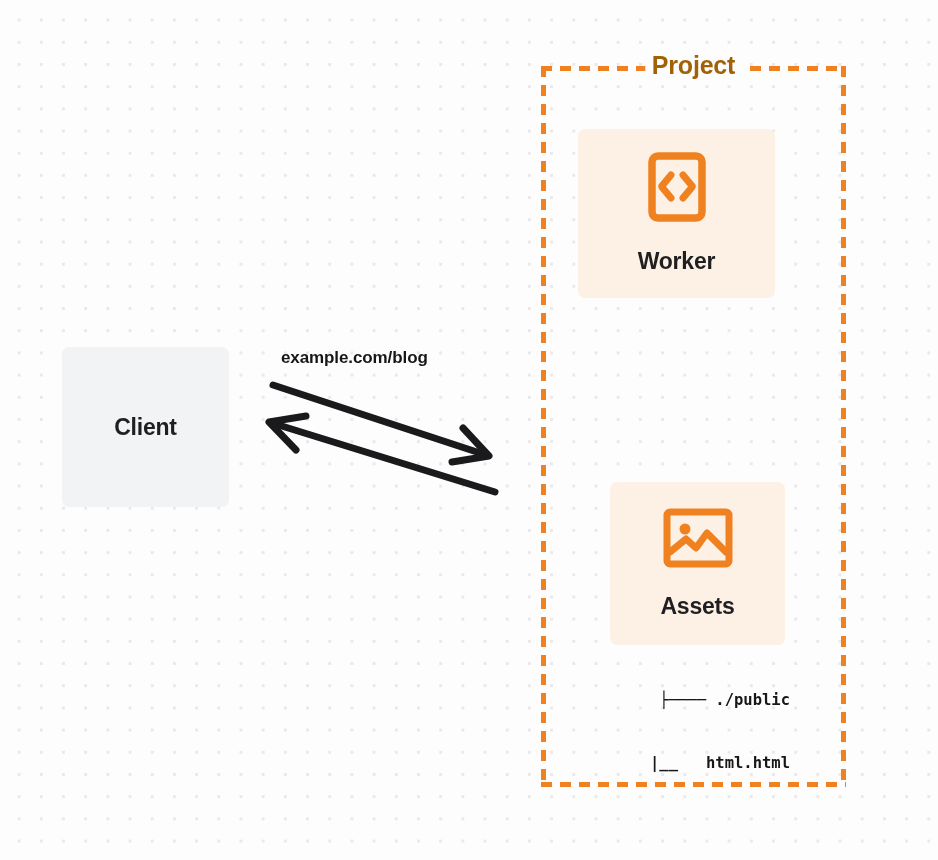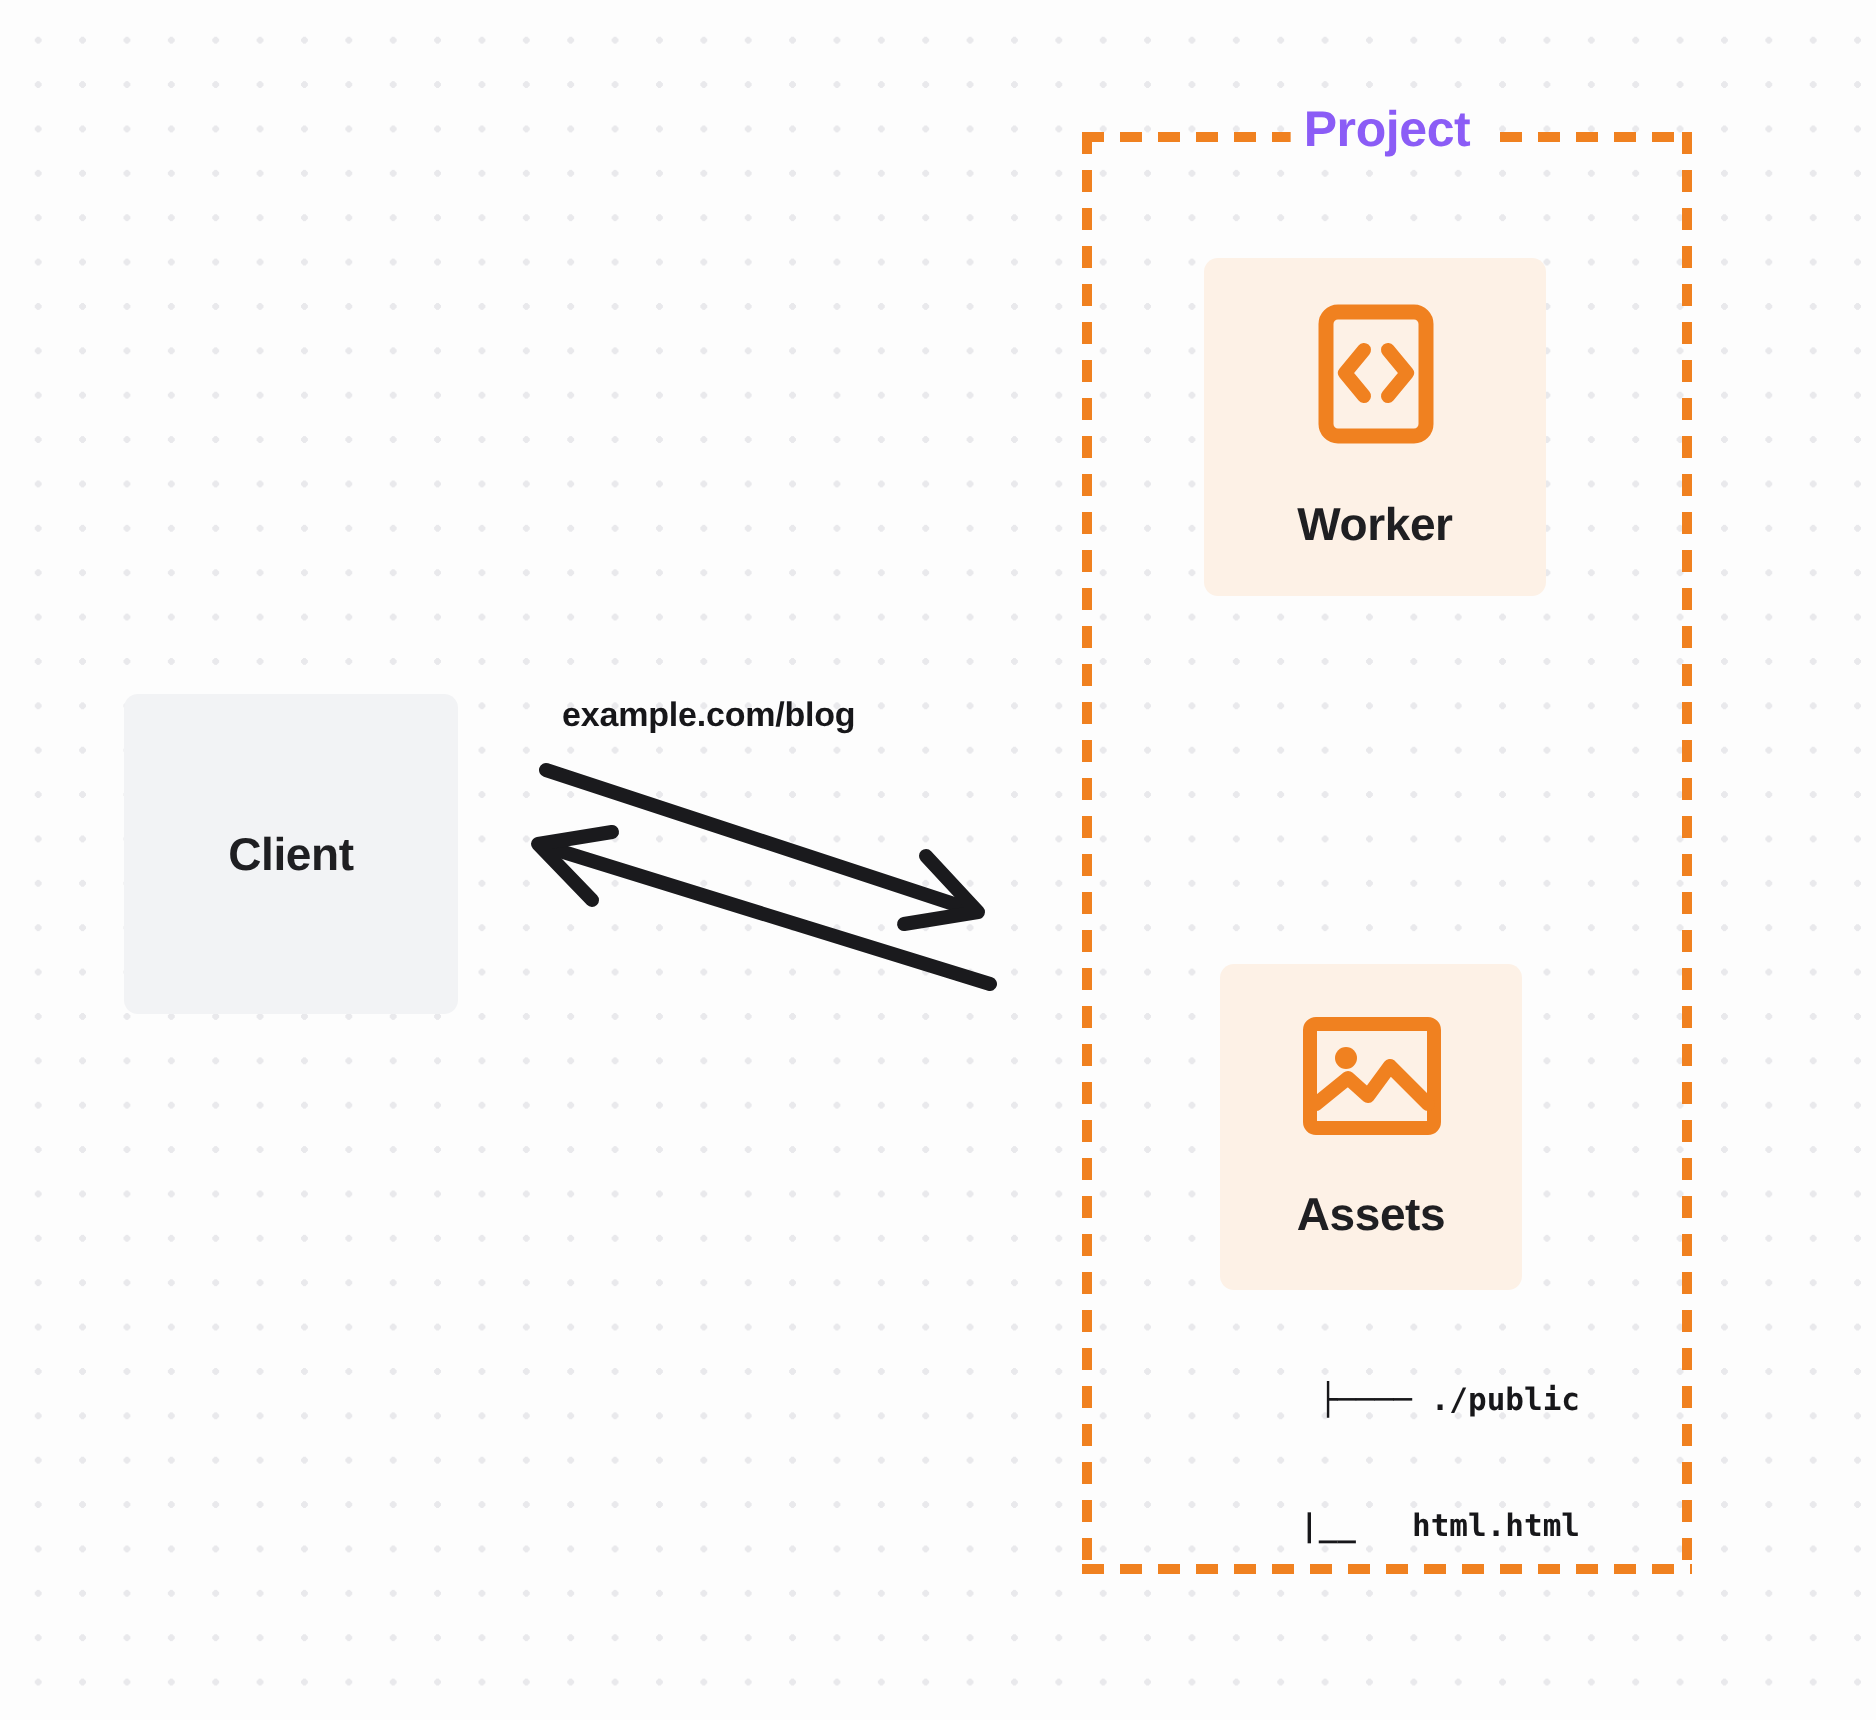--- a/index.html
+++ b/index.html
@@ -44,21 +44,21 @@
   #edge-left { left: 0; }
   #edge-right { right: 0; }
 
   #project-label {
     position: absolute;
     left: 50%;
     top: -17px;
     transform: translateX(-50%);
     background: #fdfdfd;
     padding: 0 7px;
-    color: #8b5cf6;
+    color: #a16207;
     font-size: 25px;
     font-weight: 700;
     letter-spacing: -0.2px;
     white-space: nowrap;
     line-height: 32px;
   }
 
   
   .node {
     position: absolute;
@@ -70,29 +70,29 @@
     justify-content: center;
   }
   .node-label {
     font-size: 23px;
     font-weight: 700;
     color: #1f1f22;
     letter-spacing: -0.2px;
   }
 
   #worker-node {
-    left: 602px; top: 129px;
-    width: 171px; height: 169px;
+    left: 578px; top: 129px;
+    width: 197px; height: 169px;
     background: #fdf1e6;
   }
   #worker-node .node-label { margin-top: 22px; }
 
   #assets-node {
     left: 610px; top: 482px;
-    width: 151px; height: 163px;
+    width: 175px; height: 163px;
     background: #fdf1e6;
   }
   #assets-node .node-label { margin-top: 20px; }
 
   #client-node {
     left: 62px; top: 347px;
     width: 167px; height: 160px;
     background: #f2f3f5;
   }
 

